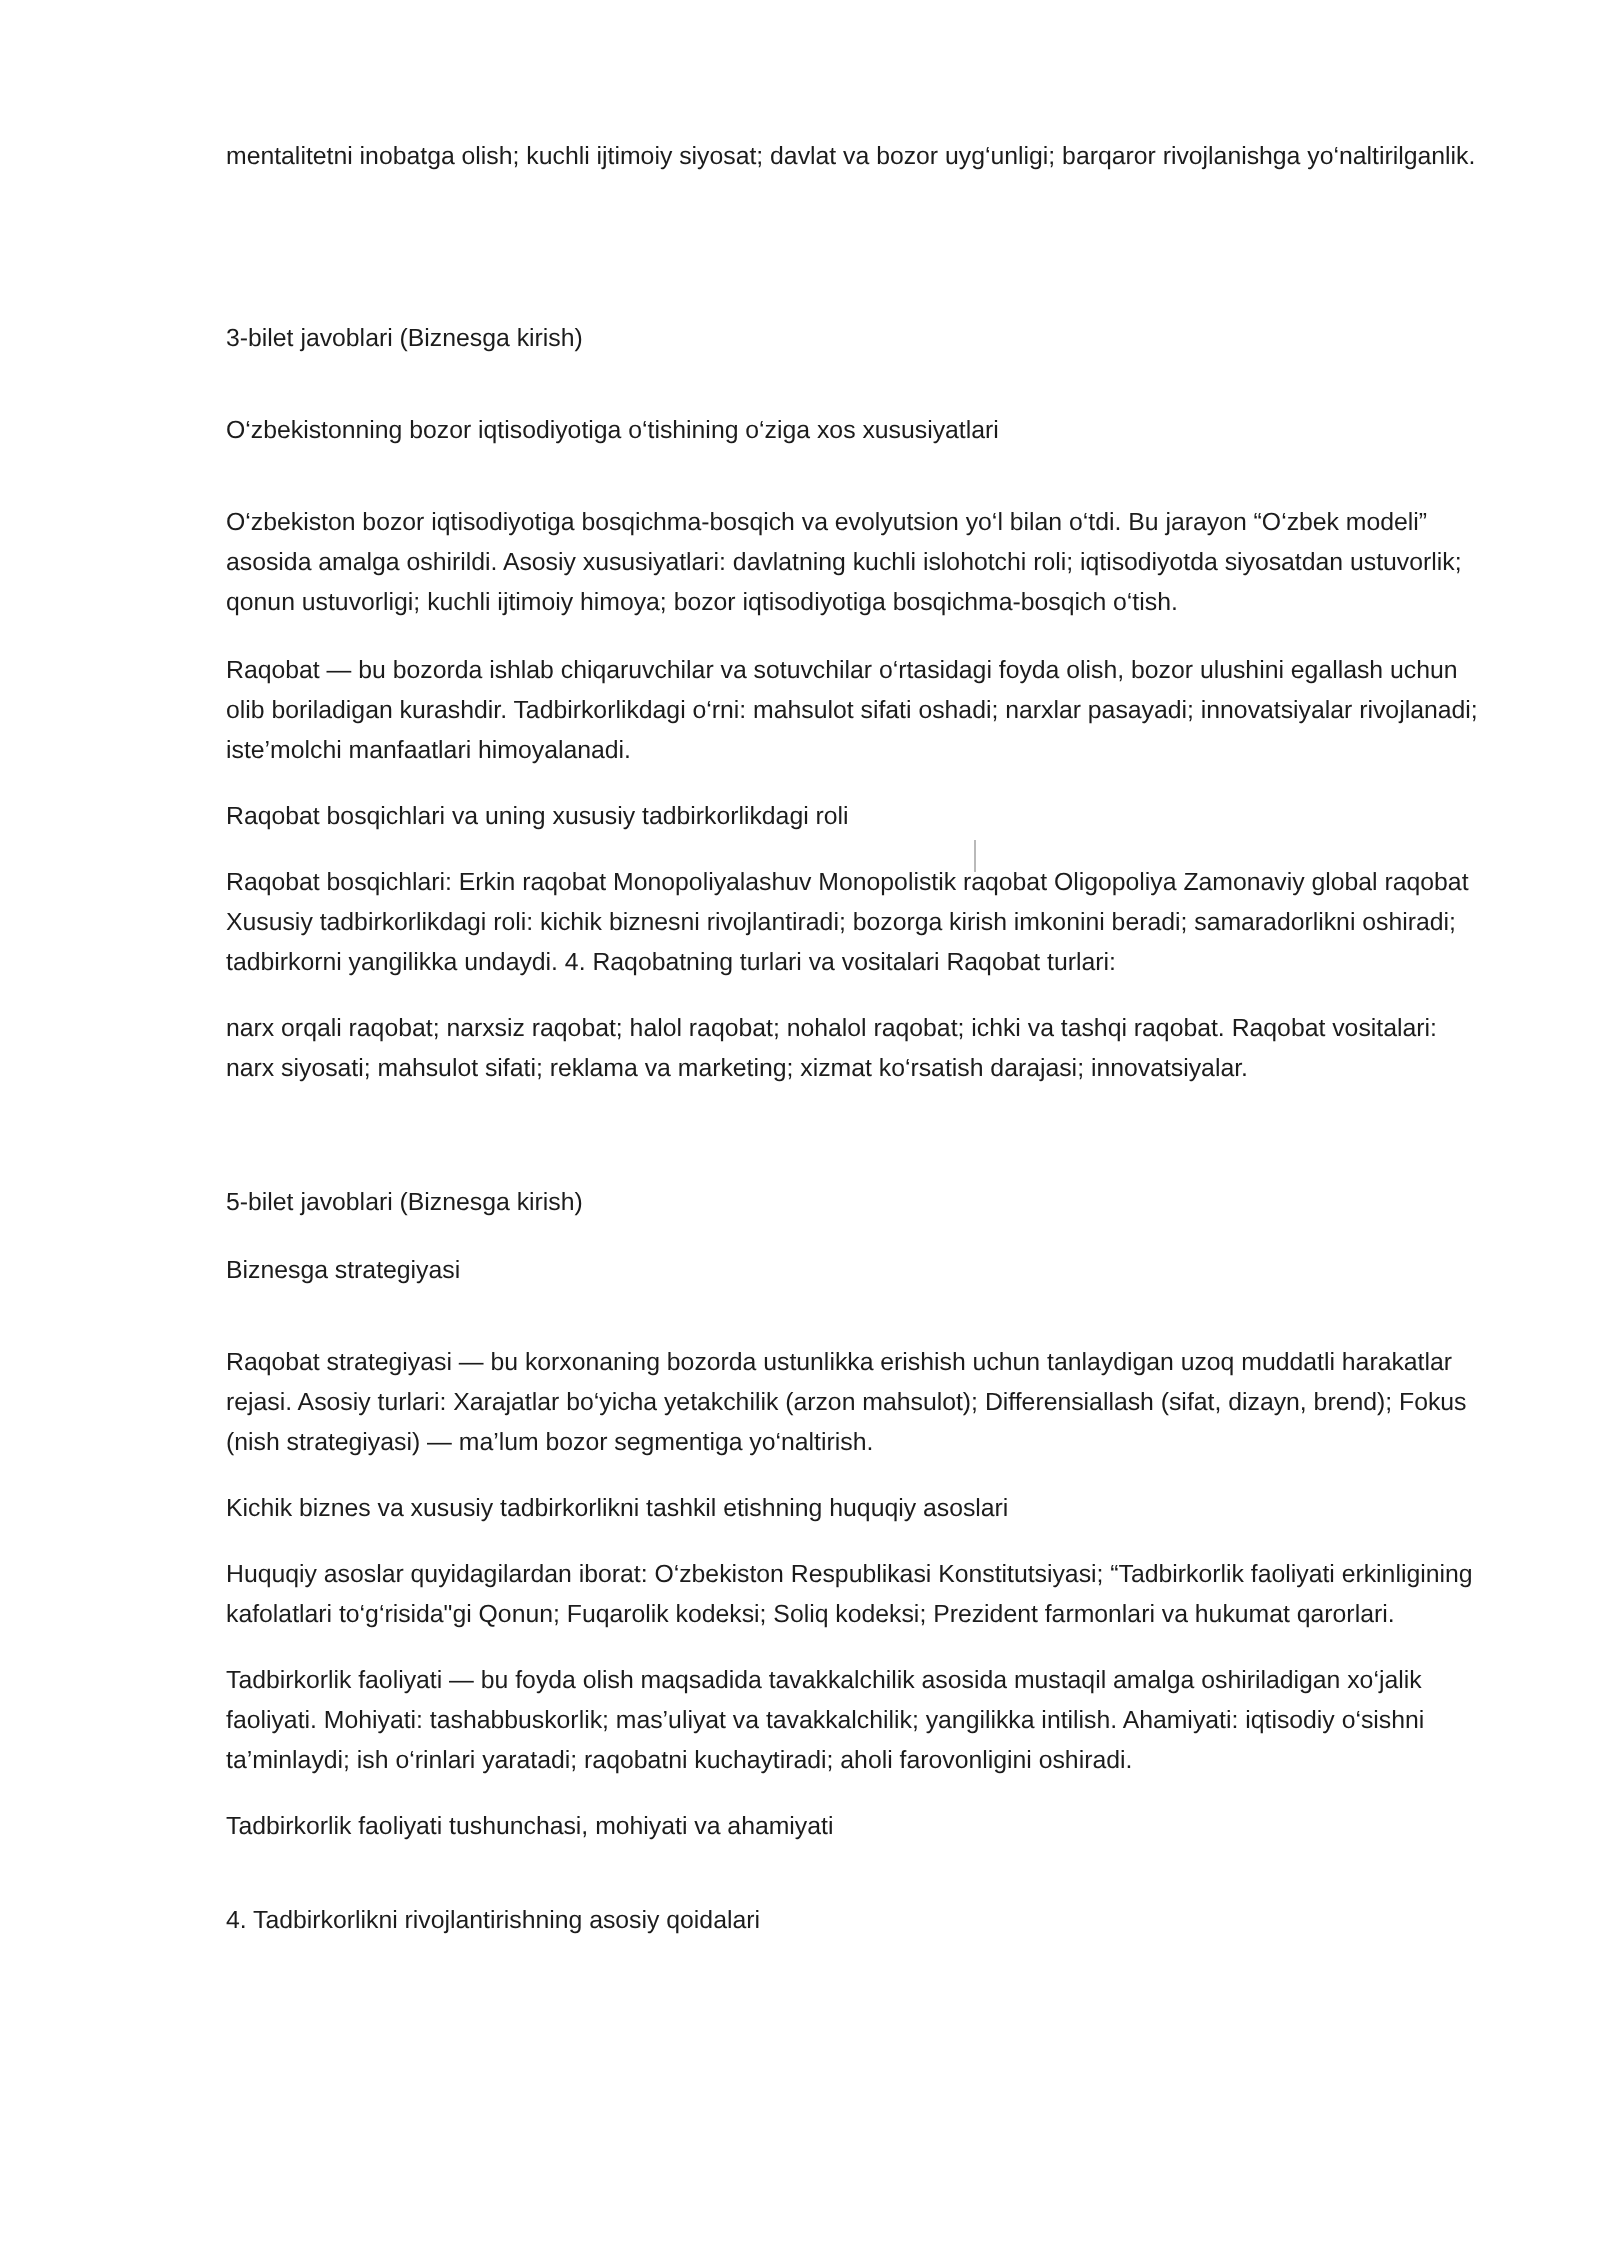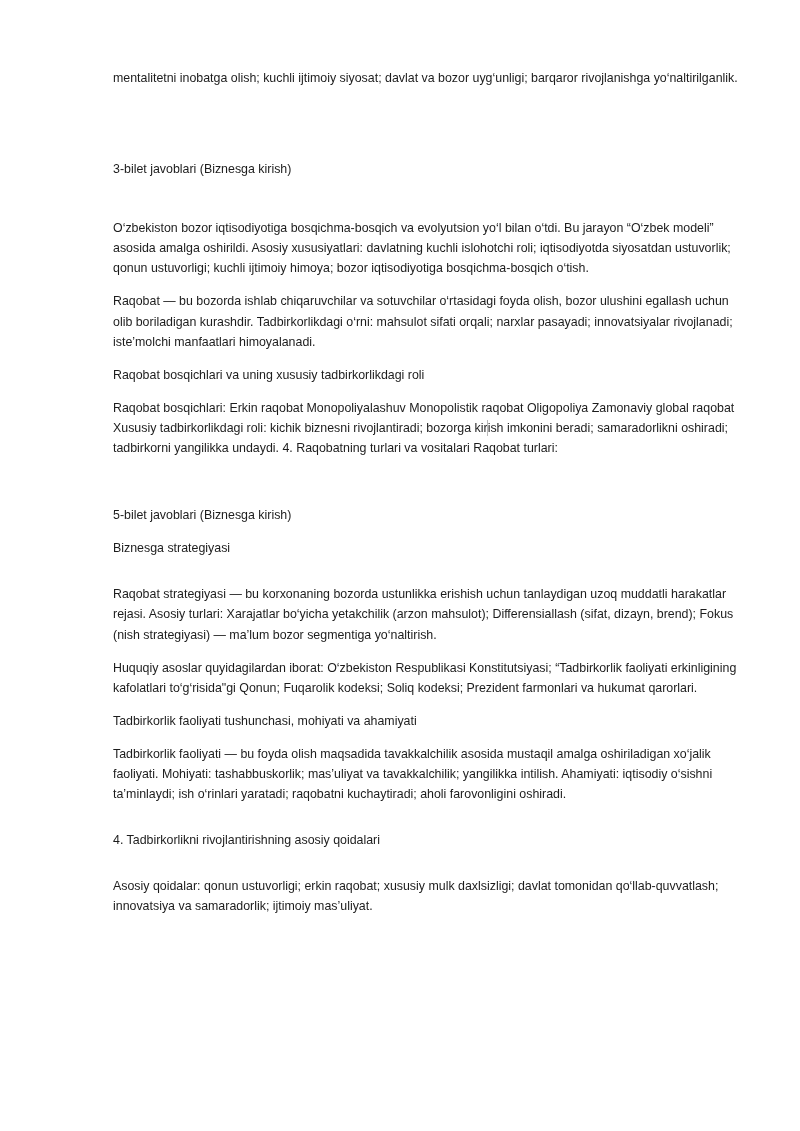--- a/index.html
+++ b/index.html
@@ -56,53 +56,55 @@
   <div class="doc">
 
     <p class="blk">mentalitetni inobatga olish; kuchli ijtimoiy siyosat; davlat va bozor uyg‘unligi; barqaror rivojlanishga yo‘naltirilganlik.</p>
 
     <div class="gap-lg"></div>
 
     <p class="blk heading">3-bilet javoblari (Biznesga kirish)</p>
 
     <div class="gap-sm"></div>
 
+    <p class="blk heading">O‘zbekistonning bozor iqtisodiyotiga o‘tishining o‘ziga xos xususiyatlari</p>
 
     <div class="gap-sm"></div>
 
     <p class="blk">O‘zbekiston bozor iqtisodiyotiga bosqichma-bosqich va evolyutsion yo‘l bilan o‘tdi. Bu jarayon “O‘zbek modeli” asosida amalga oshirildi. Asosiy xususiyatlari: davlatning kuchli islohotchi roli; iqtisodiyotda siyosatdan ustuvorlik; qonun ustuvorligi; kuchli ijtimoiy himoya; bozor iqtisodiyotiga bosqichma-bosqich o‘tish.</p>
 
 
-    <p class="blk">Raqobat — bu bozorda ishlab chiqaruvchilar va sotuvchilar o‘rtasidagi foyda olish, bozor ulushini egallash uchun olib boriladigan kurashdir. Tadbirkorlikdagi o‘rni: mahsulot sifati orqali; narxlar pasayadi; innovatsiyalar rivojlanadi; iste’molchi manfaatlari himoyalanadi.</p>
+    <p class="blk">Raqobat — bu bozorda ishlab chiqaruvchilar va sotuvchilar o‘rtasidagi foyda olish, bozor ulushini egallash uchun olib boriladigan kurashdir. Tadbirkorlikdagi o‘rni: mahsulot sifati oshadi; narxlar pasayadi; innovatsiyalar rivojlanadi; iste’molchi manfaatlari himoyalanadi.</p>
 
     <p class="blk heading">Raqobat bosqichlari va uning xususiy tadbirkorlikdagi roli</p>
 
     <p class="blk">Raqobat bosqichlari: Erkin raqobat Monopoliyalashuv Monopolistik raqobat Oligopoliya Zamonaviy global raqobat Xususiy tadbirkorlikdagi roli: kichik biznesni rivojlantiradi; bozorga kirish imkonini beradi; samaradorlikni oshiradi; tadbirkorni yangilikka undaydi. 4. Raqobatning turlari va vositalari Raqobat turlari:</p>
 
+    <p class="blk">narx orqali raqobat; narxsiz raqobat; halol raqobat; nohalol raqobat; ichki va tashqi raqobat. Raqobat vositalari: narx siyosati; mahsulot sifati; reklama va marketing; xizmat ko‘rsatish darajasi; innovatsiyalar.</p>
 
     <div class="gap-md"></div>
 
     <p class="blk heading">5-bilet javoblari (Biznesga kirish)</p>
 
     <p class="blk heading">Biznesga strategiyasi</p>
 
     <div class="gap-sm"></div>
 
     <p class="blk">Raqobat strategiyasi — bu korxonaning bozorda ustunlikka erishish uchun tanlaydigan uzoq muddatli harakatlar rejasi. Asosiy turlari: Xarajatlar bo‘yicha yetakchilik (arzon mahsulot); Differensiallash (sifat, dizayn, brend); Fokus (nish strategiyasi) — ma’lum bozor segmentiga yo‘naltirish.</p>
 
+    <p class="blk heading">Kichik biznes va xususiy tadbirkorlikni tashkil etishning huquqiy asoslari</p>
 
     <p class="blk">Huquqiy asoslar quyidagilardan iborat: O‘zbekiston Respublikasi Konstitutsiyasi; “Tadbirkorlik faoliyati erkinligining kafolatlari to‘g‘risida"gi Qonun; Fuqarolik kodeksi; Soliq kodeksi; Prezident farmonlari va hukumat qarorlari.</p>
 
+    <p class="blk">Tadbirkorlik faoliyati — bu foyda olish maqsadida tavakkalchilik asosida mustaqil amalga oshiriladigan xo‘jalik faoliyati. Mohiyati: tashabbuskorlik; mas’uliyat va tavakkalchilik; yangilikka intilish. Ahamiyati: iqtisodiy o‘sishni ta’minlaydi; ish o‘rinlari yaratadi; raqobatni kuchaytiradi; aholi farovonligini oshiradi.</p>
+
     <p class="blk heading">Tadbirkorlik faoliyati tushunchasi, mohiyati va ahamiyati</p>
-
-    <p class="blk">Tadbirkorlik faoliyati — bu foyda olish maqsadida tavakkalchilik asosida mustaqil amalga oshiriladigan xo‘jalik faoliyati. Mohiyati: tashabbuskorlik; mas’uliyat va tavakkalchilik; yangilikka intilish. Ahamiyati: iqtisodiy o‘sishni ta’minlaydi; ish o‘rinlari yaratadi; raqobatni kuchaytiradi; aholi farovonligini oshiradi.</p>
 
     <div class="gap-sm"></div>
 
     <p class="blk heading">4. Tadbirkorlikni rivojlantirishning asosiy qoidalari</p>
 
     <div class="gap-sm"></div>
 
-    <p class="blk">Asosiy qoidalar: qonun ustuvorligi; erkin raqobat; xususiy mulk daxlsizligi; davlat tomonidan qo‘llab-quvvatlash; innovatsiya va samaradorlik; ijtimoiy mas’uliyat.</p>
 
   </div>
   <div class="caret"></div>
 </div>
 
 </body></html>

